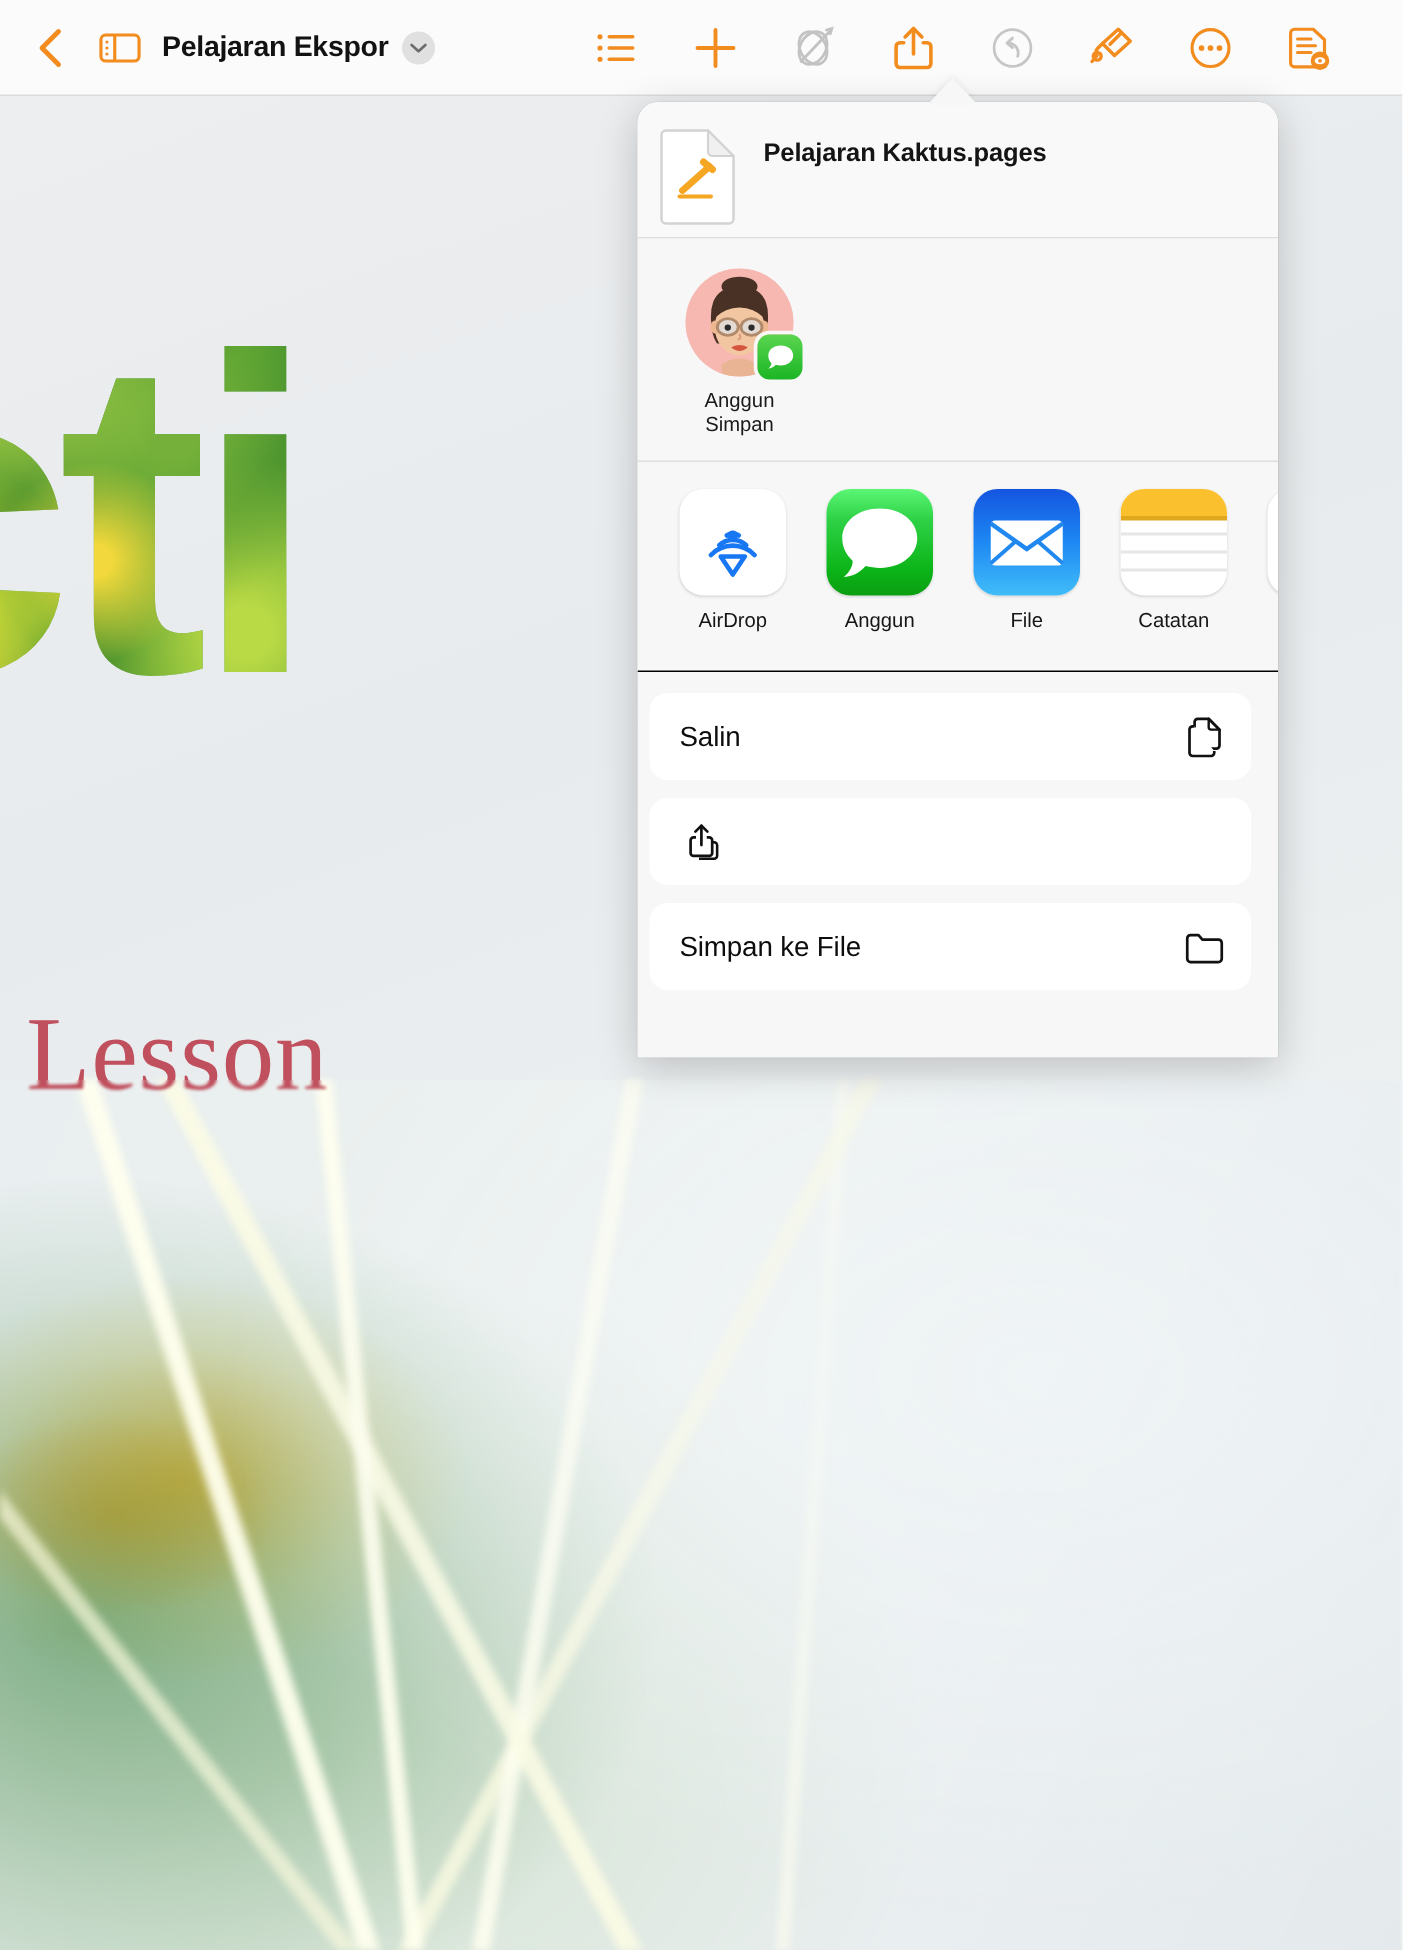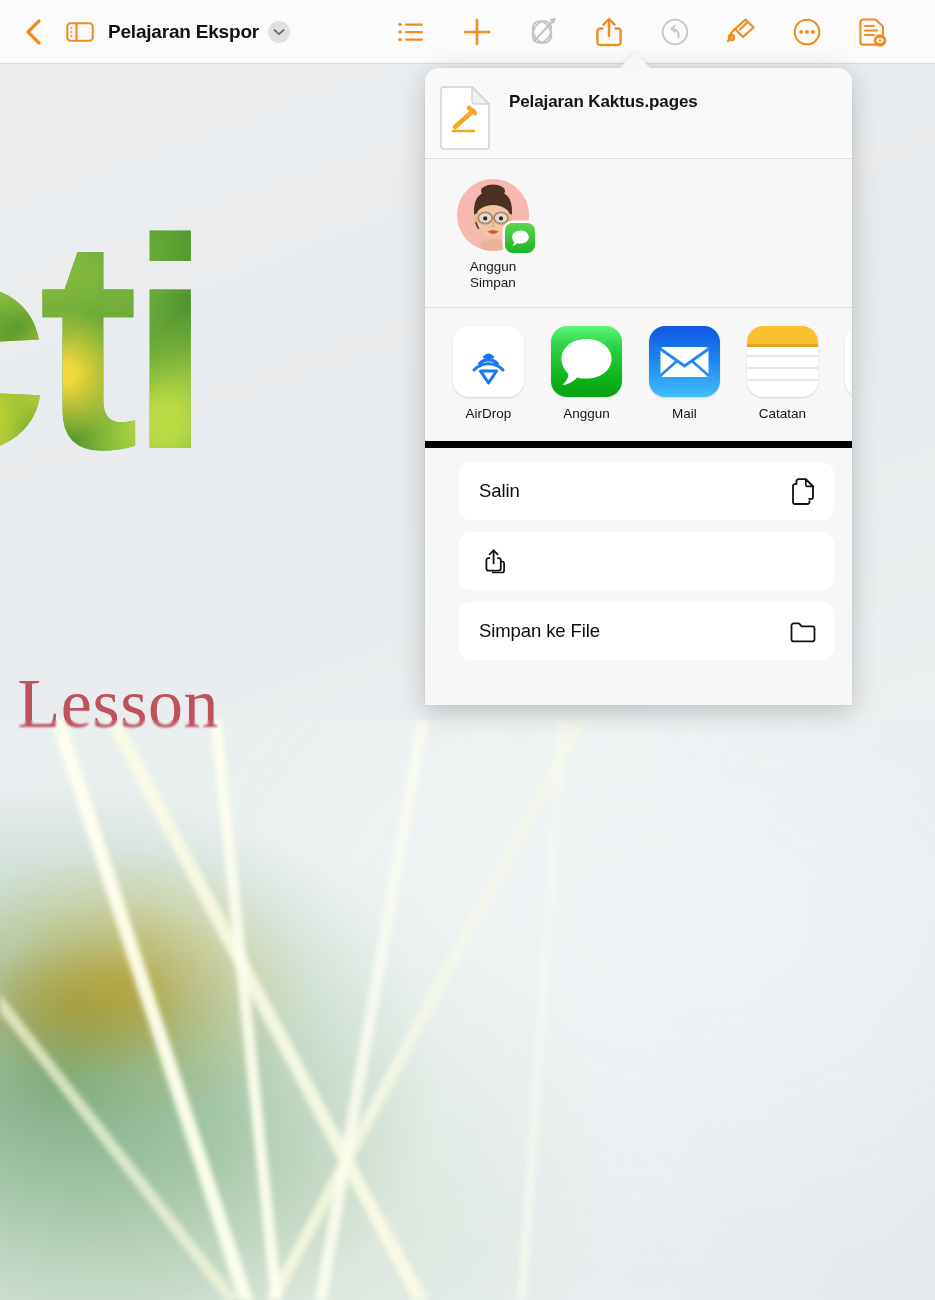--- a/index.html
+++ b/index.html
@@ -145,31 +145,31 @@
     box-shadow:0 0 0 2.5px #f6f7f6;
   }
   .contact-name {
     margin-top:8px; font-size:13.5px; line-height:16px; color:#1a1a1a;
     text-align:center;
   }
 
   
   .apps-row {
     height:140px; padding:18px 0 0 28px; display:flex; gap:27px;
-    background:#f6f7f6; border-bottom:7px solid #000000; overflow:hidden;
+    background:#f6f7f6; border-bottom:1px solid #000000; overflow:hidden;
   }
   .app { width:71px; flex:none; display:flex; flex-direction:column; align-items:center; }
   .app-icon {
     width:71px; height:71px; border-radius:16px; overflow:hidden; position:relative;
     box-shadow:0 1px 2px rgba(0,0,0,0.14);
   }
   .app-label { margin-top:9px; font-size:13.5px; color:#161616; white-space:nowrap; }
 
   
-  .actions { padding:14px 18px 0 34px; }
+  .actions { padding:14px 18px 0 8px; }
   .action-group {
     background:#ffffff; border-radius:12px; overflow:hidden; margin-bottom:12px;
   }
   .action-row {
     height:58px; display:flex; align-items:center; padding:0 16px 0 20px;
   }
   .action-row + .action-row { border-top:1px solid #e6e6e6; }
   .action-label { flex:1; font-size:18.5px; color:#0d0d0d; letter-spacing:-0.1px; }
 
   .icon { display:block; }
@@ -390,21 +390,21 @@
       </div>
 
       <div class="app">
         <div class="app-icon" style="background:linear-gradient(180deg,#1455E0 0%,#1C86F2 48%,#41BDF9 100%);">
           <svg width="71" height="71" viewBox="0 0 71 71">
             <rect x="11.5" y="21" width="48" height="30" rx="3" fill="#ffffff"></rect>
             <path d="M11.5 23 L35.5 40 L59.5 23" fill="none" stroke="#2188F0" stroke-width="3"></path>
             <path d="M11.5 49.5 L28 35 M59.5 49.5 L43 35" fill="none" stroke="#2188F0" stroke-width="2.6"></path>
           </svg>
         </div>
-        <div class="app-label">Mail</div>
+        <div class="app-label">File</div>
       </div>
 
       <div class="app">
         <div class="app-icon" style="background:#ffffff;">
           <svg width="71" height="71" viewBox="0 0 71 71">
             <rect x="0" y="0" width="71" height="18" fill="#FBC02D"></rect>
             <rect x="0" y="18" width="71" height="3" fill="#E0A81E"></rect>
             <g stroke="#E6E6E6" stroke-width="2">
               <line x1="0" y1="30" x2="71" y2="30"></line>
               <line x1="0" y1="42" x2="71" y2="42"></line>

